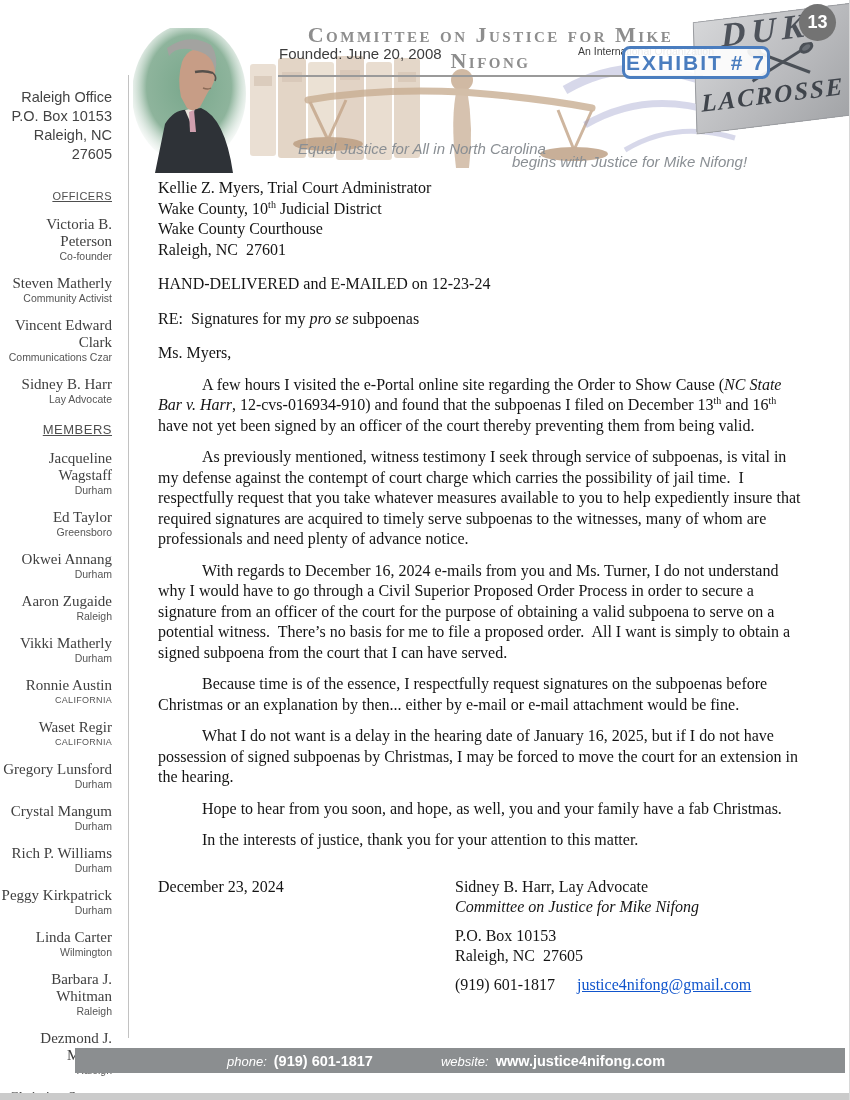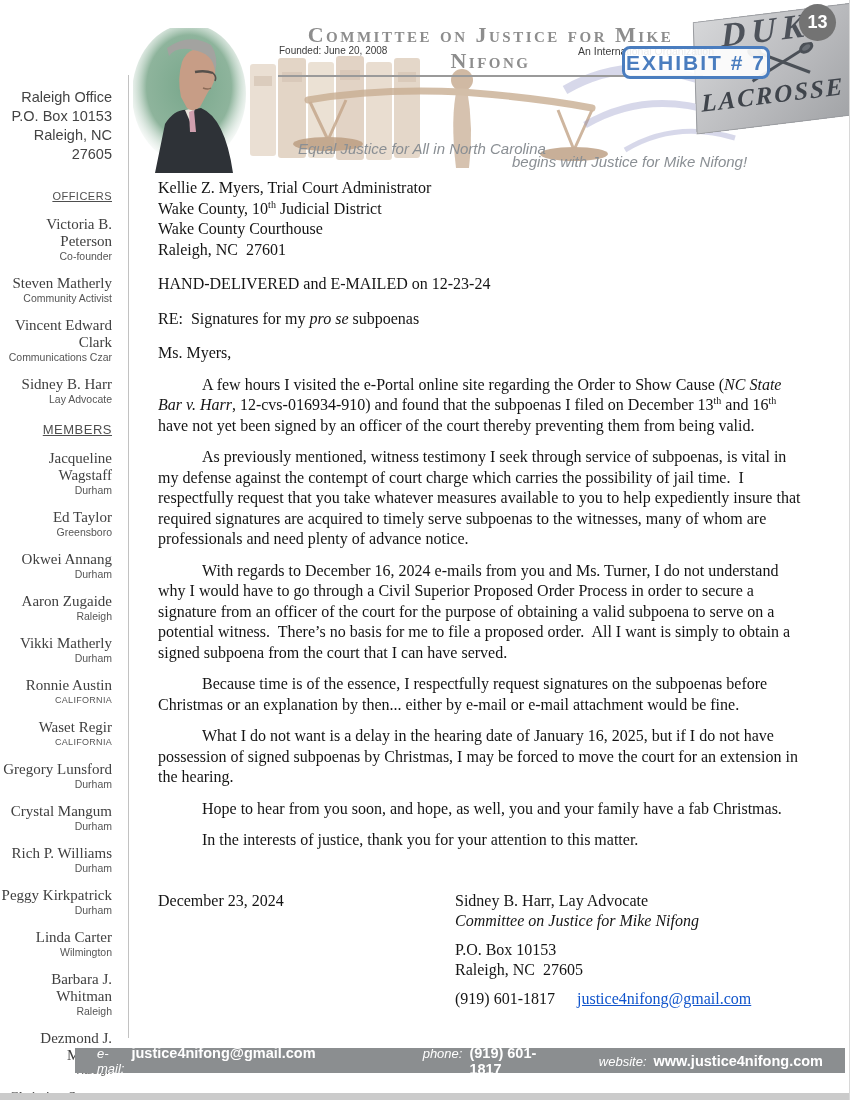--- a/index.html
+++ b/index.html
@@ -3,21 +3,21 @@
 <meta charset="utf-8">
 <style>
   * { margin:0; padding:0; box-sizing:border-box; }
   body { background:#e9e9e9; font-family:"Liberation Sans", sans-serif; }
   .page { position:relative; width:850px; height:1100px; background:#fff; margin:0 auto; overflow:hidden; border-right:1px solid #d8d8d8; }
 
   
   .hdr-title { position:absolute; left:278px; top:22px; width:425px; text-align:center;
     font-family:"Liberation Serif", serif; font-weight:bold; font-variant:small-caps;
     font-size:22px; letter-spacing:2.5px; color:#8d8d8d; border-bottom:2px solid #9a9a9a; padding-bottom:1px; z-index:2;}
-  .hdr-founded { position:absolute; left:279px; top:45px; font-size:10px; color:#3c3c3c; z-index:2;}
+  .hdr-founded { position:absolute; left:279px; top:45px; font-size:15px; color:#3c3c3c; z-index:2;}
   .hdr-orgnote { position:absolute; left:578px; top:45px; font-size:10.5px; color:#3c3c3c; z-index:2;}
   .tagline-left { position:absolute; left:298px; top:140px; font-size:15px; font-style:italic; color:#8a8f94; z-index:2;}
   .tagline-right { position:absolute; left:512px; top:153px; font-size:15px; font-style:italic; color:#8a8f94; z-index:2;}
 
   .exhibit-badge { position:absolute; left:622px; top:10px; width:148px; height:33px; z-index:5;
     border:3px solid #4a7dbf; border-radius:8px; background:rgba(255,255,255,.9);
     color:#4a7dbf; font-weight:bold; font-size:21px; letter-spacing:2px;
     display:flex; align-items:center; justify-content:center;margin-top:36px; }
   .page-circle { position:absolute; left:799px; top:4px; width:37px; height:37px; border-radius:50%;
     background:#737373; color:#fff; font-weight:bold; font-size:18px;
@@ -52,21 +52,21 @@
   
   .letter { position:absolute; left:158px; top:178px; width:650px;
     font-family:"Liberation Serif", serif; font-size:16px; line-height:20.5px; color:#141414; }
   .letter p { margin-top:11px; }
   .letter .blk { margin-top:14px; }
   .indent { text-indent:44px; }
   .u { }
   .it { font-style:italic; }
   sup { font-size:10px; vertical-align:super; line-height:0; }
   .pre { white-space:pre-wrap; }
-  .closing-row { display:flex; margin-top:40px; }
+  .closing-row { display:flex; margin-top:26px; }
   .closing-date { width:297px; flex:none; }
   .sig-col .gap { height:8px; }
   .email-link { color:#1155cc; text-decoration:underline; margin-left:22px; }
 
   
   .footer-bar { position:absolute; left:75px; top:1048px; width:770px; height:25px; background:#8b8e90;
     color:#fff; display:flex; align-items:center; padding:0 22px; }
   .f-group { display:flex; align-items:baseline; }
   .f-label { font-style:italic; font-size:13px; margin-right:7px; }
   .f-value { font-weight:bold; font-size:14.5px; }
@@ -273,24 +273,20 @@
         <div class="gap"></div>
         <div>P.O. Box 10153</div>
         <div class="pre">Raleigh, NC  27605</div>
         <div class="gap"></div>
         <div><span>(919) 601-1817</span><a href="#" class="email-link">justice4nifong@gmail.com</a></div>
       </div>
     </div>
   </div>
 
   <div class="footer-bar">
-    <div class="f-group">
-      <span class="f-label">e-mail:</span>
-      <span class="f-value">justice4nifong@gmail.com</span>
-    </div>
     <div class="f-sp1"></div>
     <div class="f-group">
       <span class="f-label">phone:</span>
       <span class="f-value">(919) 601-1817</span>
     </div>
     <div class="f-sp2"></div>
     <div class="f-group">
       <span class="f-label">website:</span>
       <span class="f-value">www.justice4nifong.com</span>
     </div>

